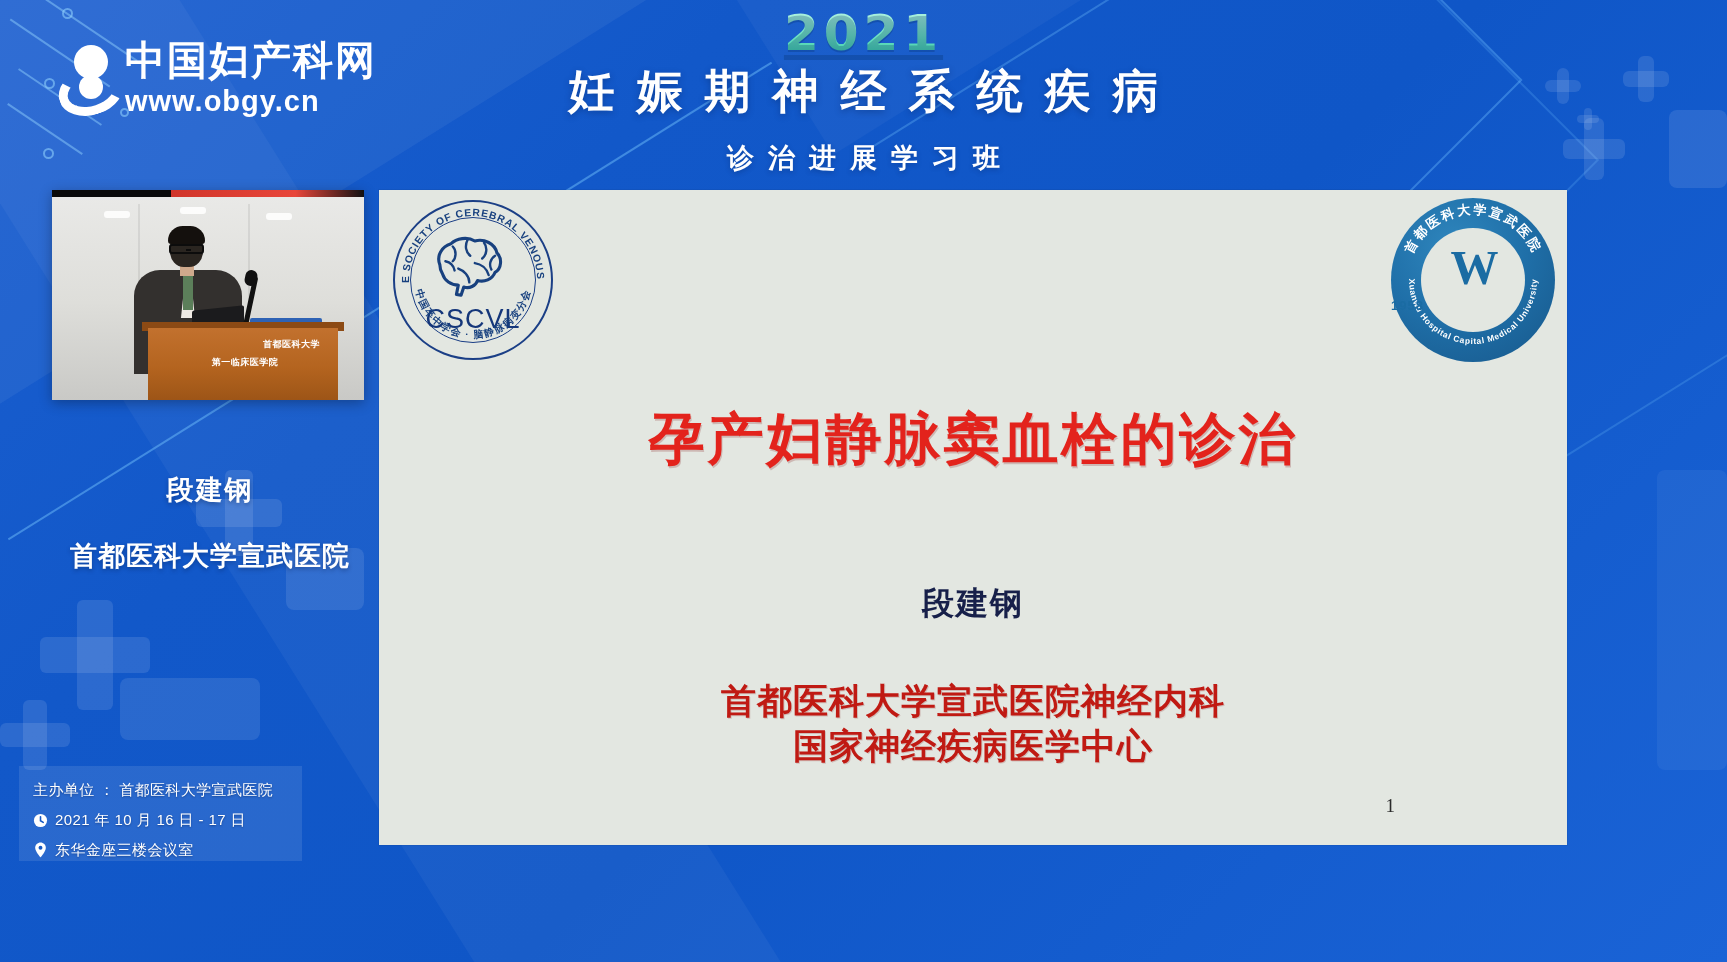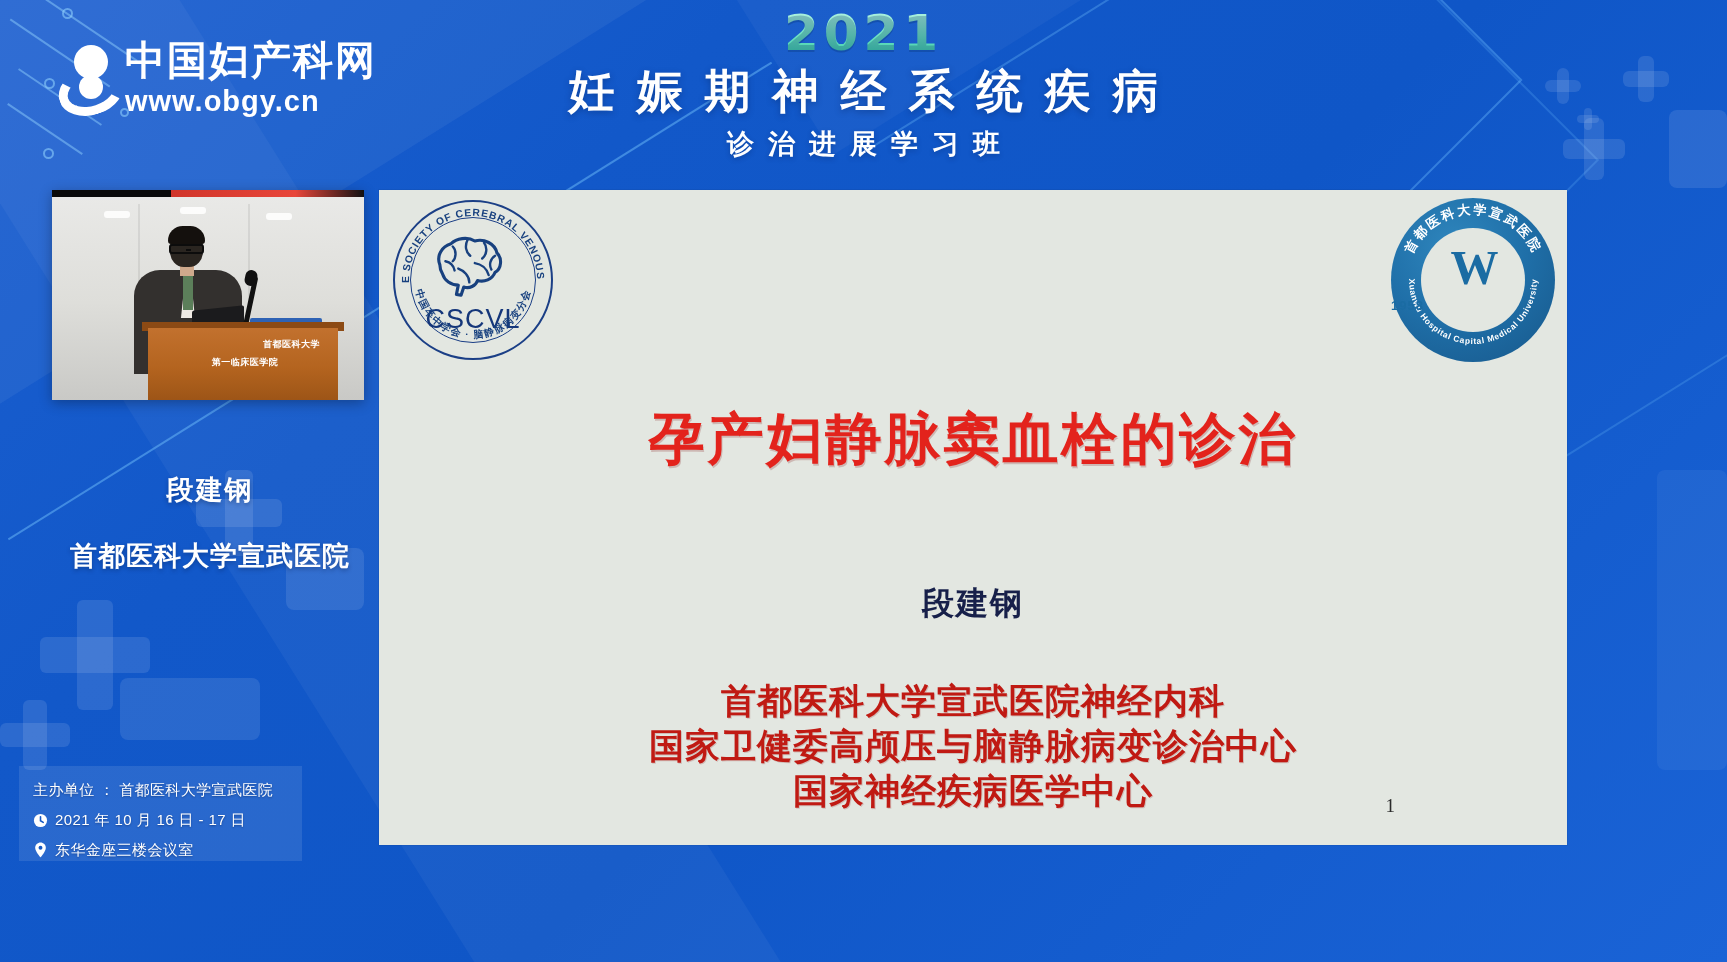--- a/index.html
+++ b/index.html
@@ -51,24 +51,25 @@
   #brand .cn { font-size:40px; font-weight:700; letter-spacing:2px; }
   #brand .en { font-size:29px; font-weight:700; letter-spacing:1px; margin-top:7px; }
 
   #titles { position:absolute; left:0; top:8px; width:1727px; text-align:center; }
   #yearText {
     font-size:50px; font-weight:700; letter-spacing:5px; line-height:1;
     background:linear-gradient(180deg,#b8f3e4 0%,#6fe3c2 55%,#35c9a7 100%);
     -webkit-background-clip:text; background-clip:text; color:transparent;
     text-shadow:0 2px 0 rgba(0,40,90,0.25);
     font-family:"DejaVu Sans",sans-serif;
+    text-decoration:underline;
   }
   #mainTitle { margin-top:8px; color:#fff; font-size:46px; font-weight:700; letter-spacing:22px; text-indent:22px;
                text-shadow:0 2px 6px rgba(0,30,80,0.35); line-height:1.1; }
-  #subTitle  { margin-top:9px; color:#fff; font-size:27px; font-weight:700; letter-spacing:14px; text-indent:14px;
+  #subTitle  { margin-top:23px; color:#fff; font-size:27px; font-weight:700; letter-spacing:14px; text-indent:14px;
                text-shadow:0 2px 5px rgba(0,30,80,0.3); }
 
   
   #videoBox { position:absolute; left:52px; top:190px; width:312px; height:210px;
               background:#000; overflow:hidden; box-shadow:0 3px 12px rgba(0,0,0,0.30); }
   .vbar { position:absolute; left:0; top:0; width:100%; height:7px;
           background:linear-gradient(90deg,#0a0a0a 0%,#0a0a0a 38%,#d0352a 38%,#e8463a 78%,#111 100%); }
   .vroom { position:absolute; left:0; top:7px; width:100%; height:203px;
            background:linear-gradient(180deg,#e9e9e7 0%,#dededa 52%,#c9c9c6 100%); }
   .vwallline { position:absolute; top:7px; width:2px; height:150px; background:rgba(0,0,0,0.07); }
@@ -300,19 +301,18 @@
         </text>
       </svg>
       <div class="wmark">W</div>
       <div class="year">1958</div>
     </div>
 
     <div id="slideTitle">孕产妇静脉窦血栓的诊治</div>
     <div id="slideAuthor">段建钢</div>
     <div id="slideAffil">
       <div>首都医科大学宣武医院神经内科</div>
-      <div>国家卫健委高颅压与脑静脉病变诊治中心</div>
       <div>国家神经疾病医学中心</div>
     </div>
     <div id="pageNum">1</div>
   </div>
 
 </div>
 
 </body></html>

